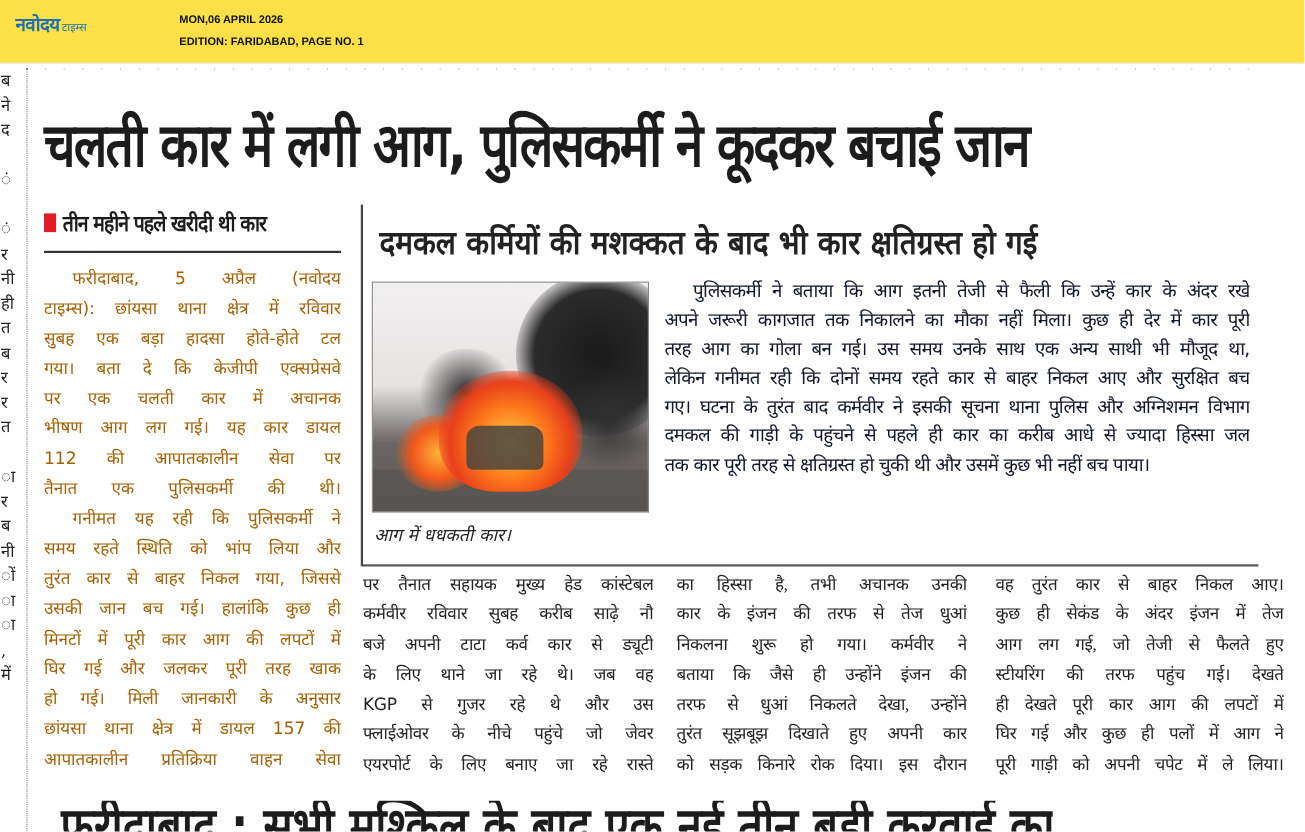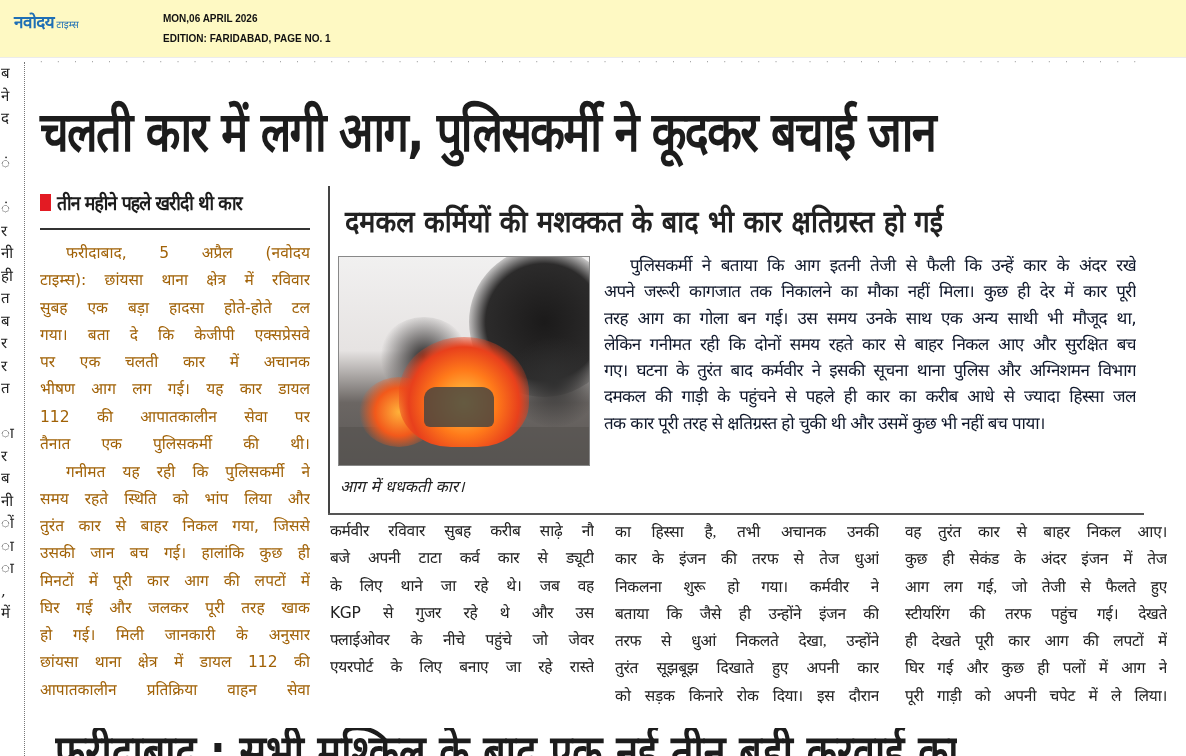--- a/index.html
+++ b/index.html
@@ -2,21 +2,21 @@
 <html><head>
   <meta charset="utf-8">
   <style>
     * { box-sizing: border-box; margin: 0; padding: 0; }
     html, body { width: 1186px; height: 756px; overflow: hidden; background: #ffffff; }
     body { position: relative; font-family: "DejaVu Sans", sans-serif; color: #1a1a1a; }
 
     
     .topbar {
       position: absolute; left: 0; top: 0; width: 1186px; height: 58px;
-      background: #fef9c3; border-bottom: 1px solid #ececec; z-index: 5;
+      background: #fde047; border-bottom: 1px solid #ececec; z-index: 5;
     }
     .logo {
       position: absolute; left: 14px; top: 10px; height: 24px; display: flex; align-items: baseline;
     }
     .logo-main {
       font-family: "DejaVu Sans", sans-serif; font-weight: bold; font-size: 17px; color: #1f6fb5;
       letter-spacing: -0.5px;
     }
     .logo-sub {
       font-family: Liberation Mono, monospace; font-size: 10px; color: #1f6fb5; margin-left: 2px;
@@ -182,28 +182,28 @@
   </div>
   <div class="body-text">
       <span class="line" style="padding-left: 26px;">फरीदाबाद, 5 अप्रैल (नवोदय</span>
       <span class="line">टाइम्स): छांयसा थाना क्षेत्र में रविवार</span>
       <span class="line">सुबह एक बड़ा हादसा होते-होते टल</span>
       <span class="line">गया। बता दे कि केजीपी एक्सप्रेसवे</span>
       <span class="line">पर एक चलती कार में अचानक</span>
       <span class="line">भीषण आग लग गई। यह कार डायल</span>
       <span class="line">112 की आपातकालीन सेवा पर</span>
       <span class="line">तैनात एक पुलिसकर्मी की थी।</span>
-      <span class="line" style="padding-left: 26px; font-family: Liberation Serif, serif;">गनीमत यह रही कि पुलिसकर्मी ने</span>
+      <span class="line" style="padding-left: 26px;">गनीमत यह रही कि पुलिसकर्मी ने</span>
       <span class="line">समय रहते स्थिति को भांप लिया और</span>
       <span class="line">तुरंत कार से बाहर निकल गया, जिससे</span>
       <span class="line">उसकी जान बच गई। हालांकि कुछ ही</span>
       <span class="line">मिनटों में पूरी कार आग की लपटों में</span>
       <span class="line">घिर गई और जलकर पूरी तरह खाक</span>
       <span class="line">हो गई। मिली जानकारी के अनुसार</span>
-      <span class="line">छांयसा थाना क्षेत्र में डायल 112 की</span>
+      <span class="line">छांयसा थाना क्षेत्र में डायल 157 की</span>
       <span class="line">आपातकालीन प्रतिक्रिया वाहन सेवा</span>
     </div>
 </div>
 
 <div class="vrule"></div>
 <div class="hrule"></div>
 
 <h2 class="subhead">दमकल कर्मियों की मशक्कत के बाद भी कार क्षतिग्रस्त हो गई</h2>
 
 <div class="photo">
@@ -221,20 +221,21 @@
     <span class="line" style="padding-left: 26px;">पुलिसकर्मी ने बताया कि आग इतनी तेजी से फैली कि उन्हें कार के अंदर रखे</span>
     <span class="line">अपने जरूरी कागजात तक निकालने का मौका नहीं मिला। कुछ ही देर में कार पूरी</span>
     <span class="line">तरह आग का गोला बन गई। उस समय उनके साथ एक अन्य साथी भी मौजूद था,</span>
     <span class="line">लेकिन गनीमत रही कि दोनों समय रहते कार से बाहर निकल आए और सुरक्षित बच</span>
     <span class="line">गए। घटना के तुरंत बाद कर्मवीर ने इसकी सूचना थाना पुलिस और अग्निशमन विभाग</span>
     <span class="line">दमकल की गाड़ी के पहुंचने से पहले ही कार का करीब आधे से ज्यादा हिस्सा जल</span>
     <span class="line" style="text-align-last: left;">तक कार पूरी तरह से क्षतिग्रस्त हो चुकी थी और उसमें कुछ भी नहीं बच पाया।</span>
   </div>
 
 <div class="col col1">
+    <span class="line">पर तैनात सहायक मुख्य हेड कांस्टेबल</span>
     <span class="line">कर्मवीर रविवार सुबह करीब साढ़े नौ</span>
     <span class="line">बजे अपनी टाटा कर्व कार से ड्यूटी</span>
     <span class="line">के लिए थाने जा रहे थे। जब वह</span>
     <span class="line">KGP से गुजर रहे थे और उस</span>
     <span class="line">फ्लाईओवर के नीचे पहुंचे जो जेवर</span>
     <span class="line">एयरपोर्ट के लिए बनाए जा रहे रास्ते</span>
   </div>
 <div class="col col2">
     <span class="line">का हिस्सा है, तभी अचानक उनकी</span>
     <span class="line">कार के इंजन की तरफ से तेज धुआं</span>

